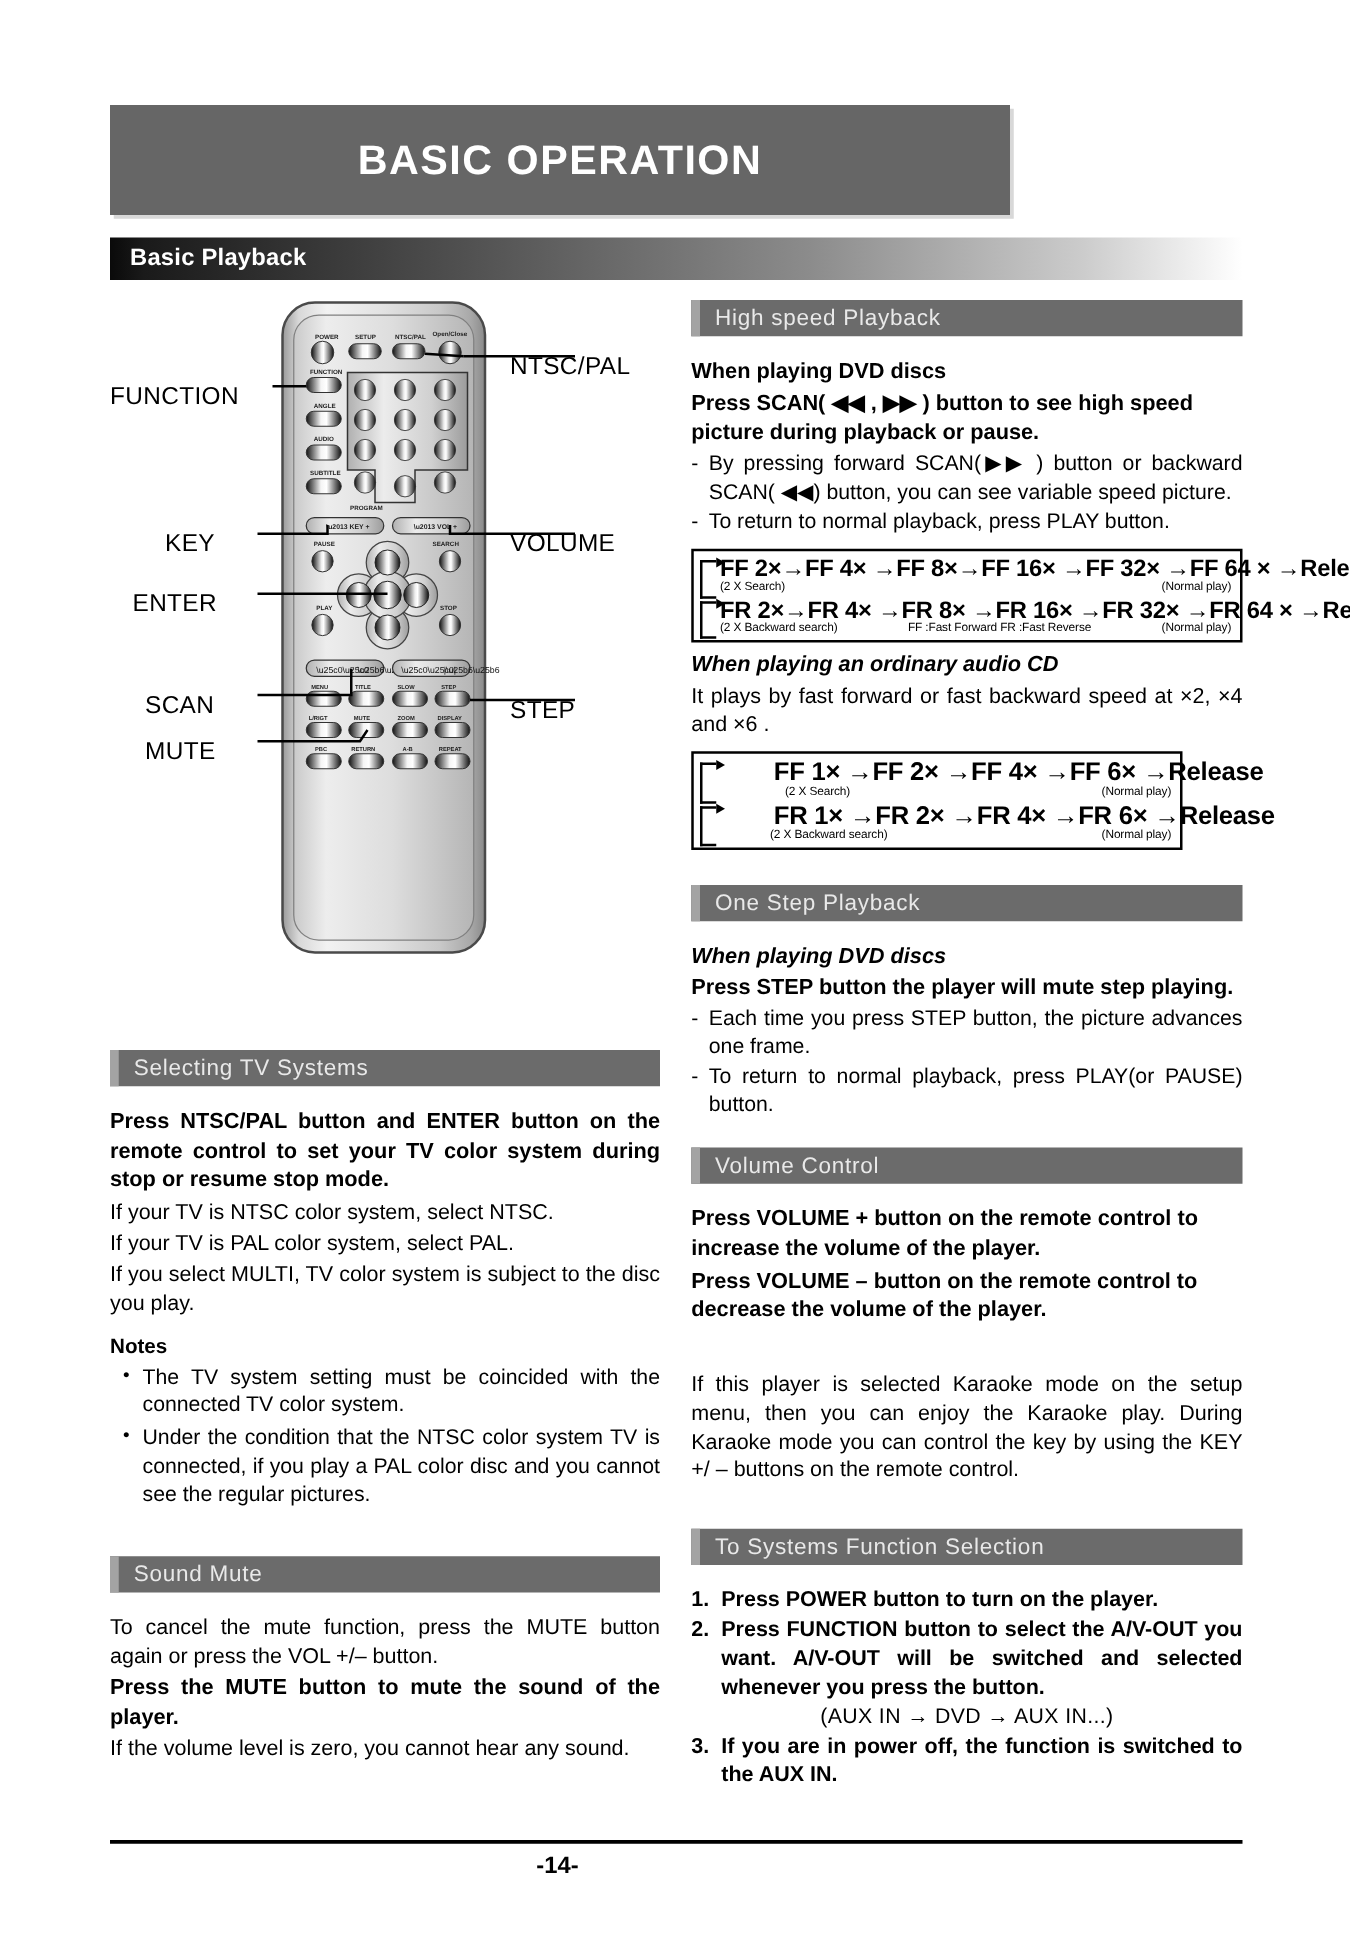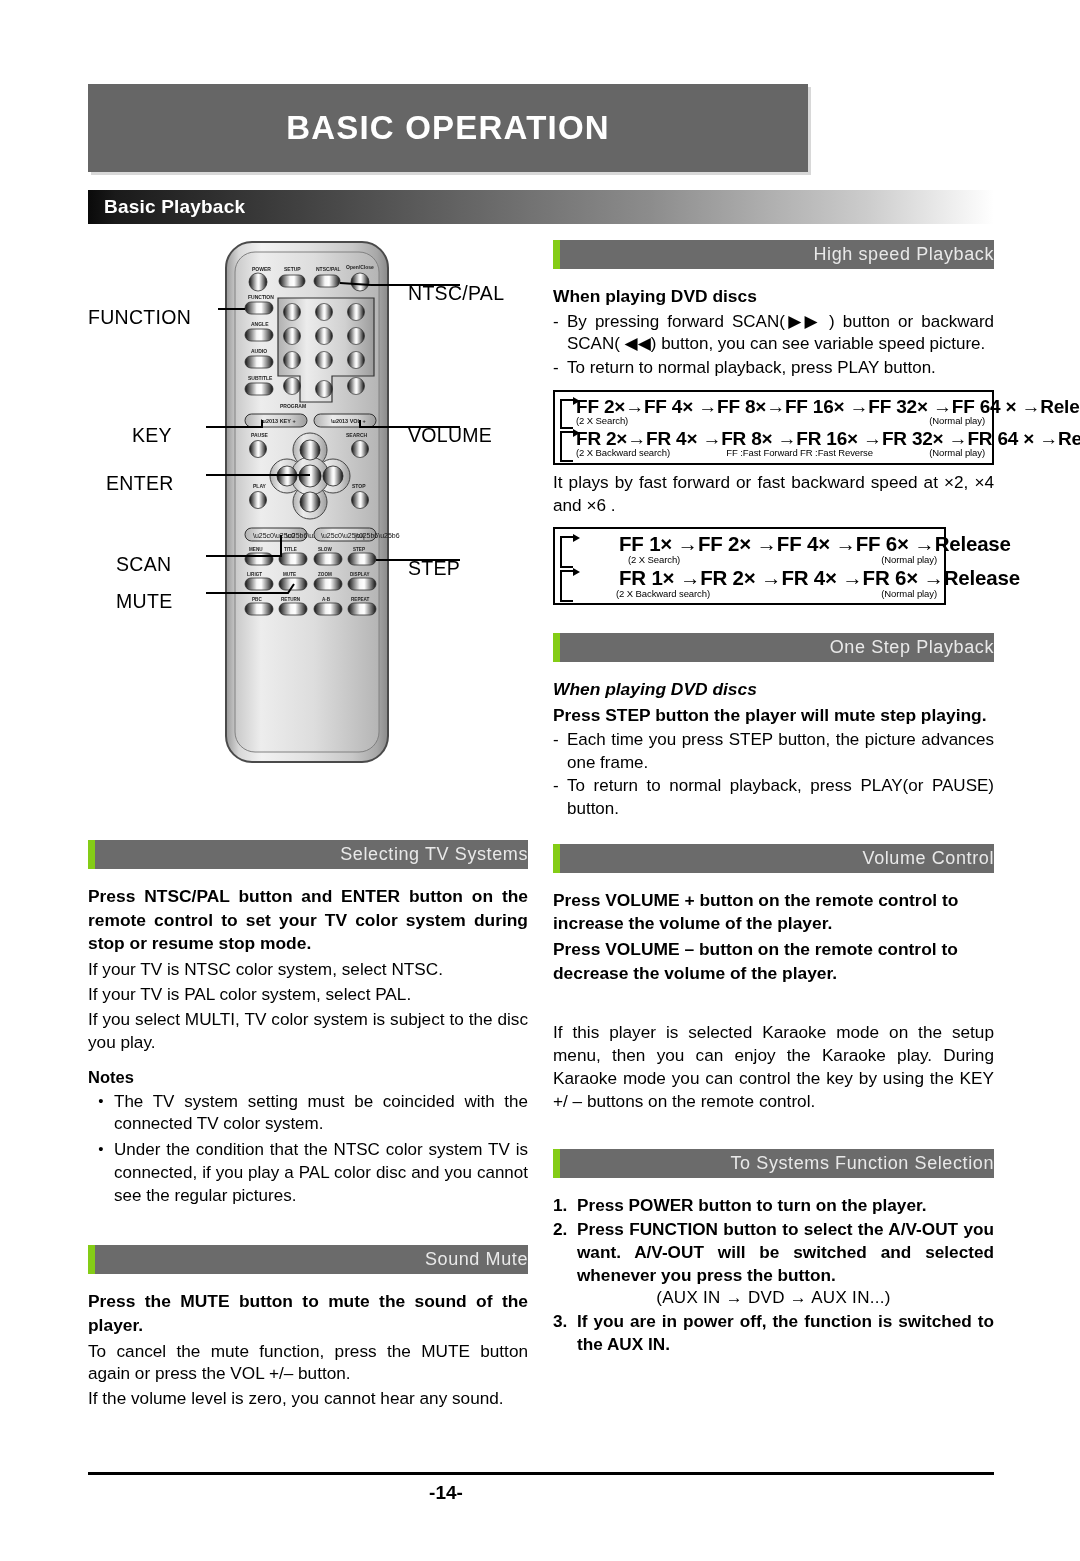--- a/index.html
+++ b/index.html
@@ -65,25 +65,24 @@
   .col-right {
     position: absolute;
     left: 553px; top: 240px;
     width: 441px;
   }
 
   
   .subhead {
     background: #6b6b6b;
     height: 29px;
-    border-left: 7px solid #84cc16;
+    border-left: 7px solid #a3a3a3;
     display: flex;
     align-items: center;
     margin-bottom: 16px;
-    justify-content: flex-end;
   }
   .subhead-label {
     color: #e9e9e9;
     font-size: 18px;
     font-weight: normal;
     padding-left: 12px;
     letter-spacing: 0.6px;
   }
   p.body {
     margin: 0 0 2px 0;
@@ -420,31 +419,32 @@
     <div class="bullet-item">
       <span class="mk">•</span>
       <span class="tx">Under the condition that the NTSC color system TV is  connected, if you play  a PAL color disc and  you cannot see the regular pictures.</span>
     </div>
 
     <div class="spacer-lg"></div>
 
     <div class="subhead">
       <span class="subhead-label">Sound Mute</span>
     </div>
+    <p class="body just">To cancel the mute function, press the MUTE button again or press the VOL +/– button.</p>
     <p class="body bold just">Press the MUTE button to mute the sound  of the player.</p>
-    <p class="body just">To cancel the mute function, press the MUTE button again or press the VOL +/– button.</p>
     <p class="body">If the volume level is zero, you cannot hear any sound.</p>
   </div>
 
   <div class="col-right">
 
     <div class="subhead">
       <span class="subhead-label">High speed  Playback</span>
     </div>
     <p class="body bold">When playing DVD discs</p>
+    <p class="body bold">Press SCAN( ◀◀ , ▶▶ ) button  to see high speed picture during playback or pause.</p>
     <div class="dash-item">
       <span class="mk">-</span>
       <span class="tx">By pressing forward  SCAN(▶▶ ) button or backward SCAN( ◀◀) button, you can see variable speed picture.</span>
     </div>
     <div class="dash-item">
       <span class="mk">-</span>
       <span class="tx">To return to normal  playback, press PLAY  button.</span>
     </div>
 
     <div class="speed-box">
@@ -460,20 +460,21 @@
         <span class="loop"></span>
         <div class="speed-line">FR 2×→FR 4× →FR 8× →FR 16× →FR 32× →FR 64 × →Release</div>
         <div class="speed-sub">
           <span>(2 X Backward search)</span>
           <span class="mid">FF :Fast Forward   FR :Fast Reverse</span>
           <span>(Normal play)</span>
         </div>
       </div>
     </div>
 
+    <p class="body ital">When playing an ordinary audio CD</p>
     <p class="body just">It plays by fast forward or fast backward speed at ×2, ×4 and ×6 .</p>
 
     <div class="speed-box" style="margin-right:48px;">
       <div class="speed-row">
         <span class="loop"></span>
         <div class="speed-line big">FF 1× →FF 2× →FF 4× →FF 6× →Release</div>
         <div class="speed-sub" style="padding-left:52px;">
           <span>(2 X Search)</span>
           <span>(Normal play)</span>
         </div>

